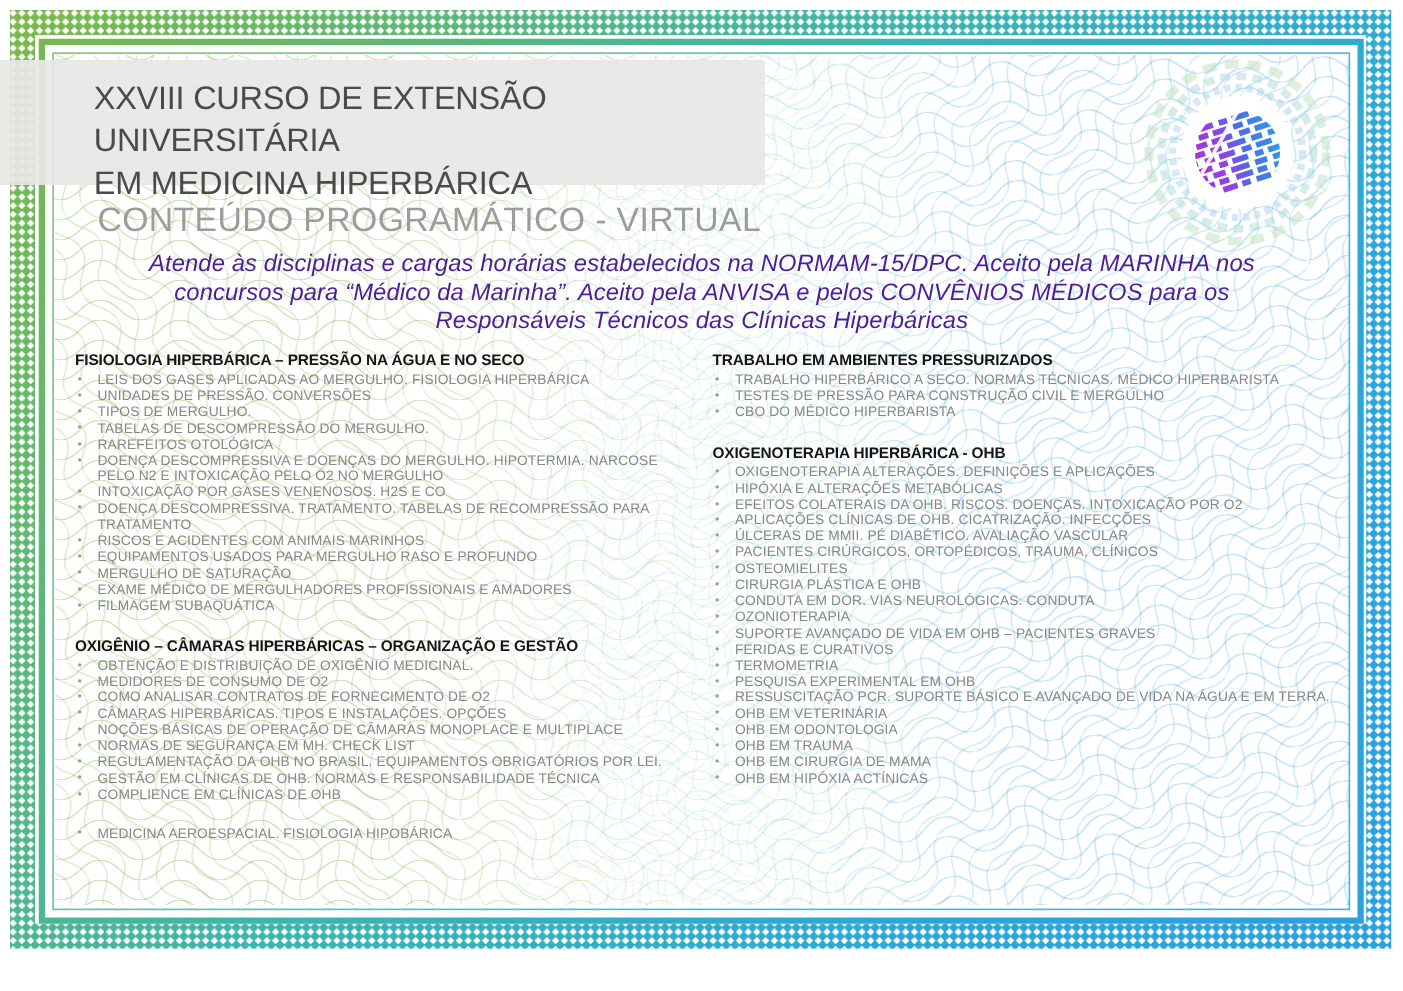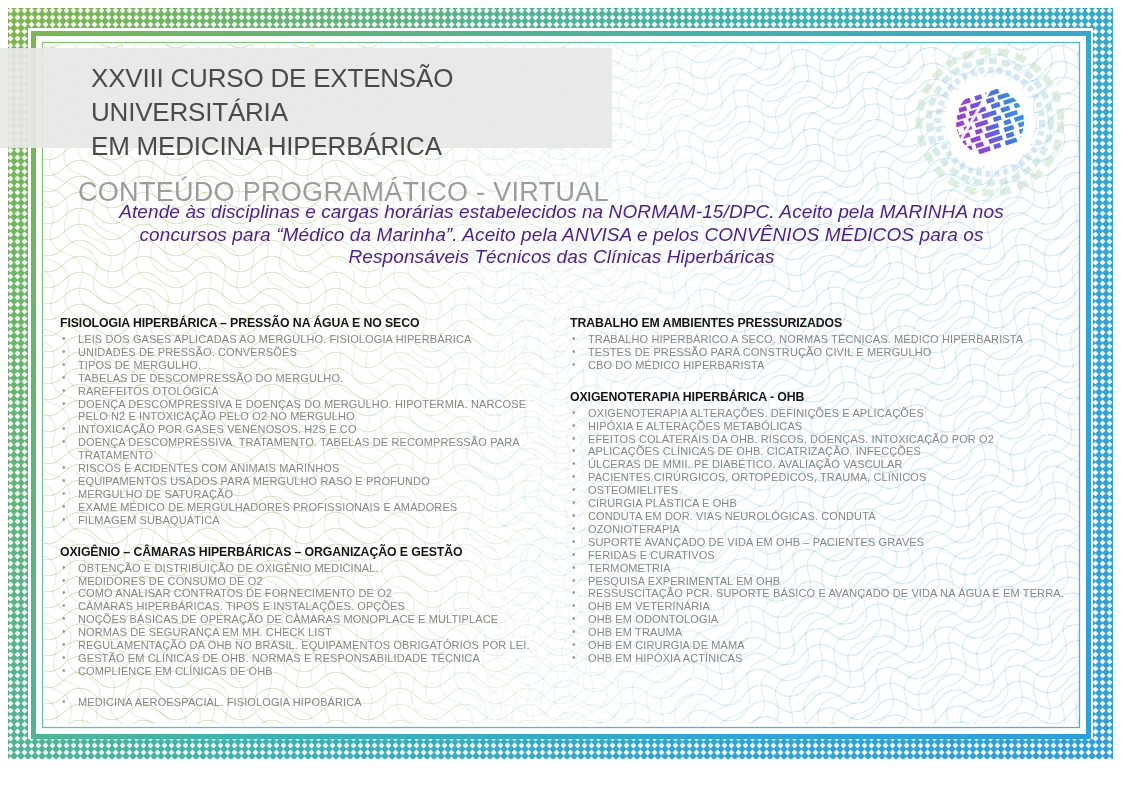--- a/index.html
+++ b/index.html
@@ -10,36 +10,36 @@
   }
   .layer{position:absolute;}
   
   .title-band{
     left:0;top:48px;width:612px;height:100px;
     background:rgba(231,231,229,0.93);
   }
   .page-title{
     left:75px;top:61px;width:540px;
     font-size:26px;line-height:34px;font-weight:500;
-    color:#4a4a4a;letter-spacing:-0.2px;margin-left:16px;
+    color:#4a4a4a;letter-spacing:-0.2px;
   }
   .page-subtitle{
-    left:78px;top:177px;
+    left:78px;top:161px;
     font-size:27px;color:#9c9c9c;letter-spacing:0.3px;font-weight:400;
   }
   .intro{
     left:43px;top:201px;width:1037px;
     text-align:center;font-style:italic;
     font-size:19px;line-height:22.5px;color:#4c1d95;letter-spacing:0.1px;
   }
   .columns{
     left:60px;top:281px;width:1006px;
     display:flex;gap:16px;
   }
-  .col{flex:none;margin-top:35px;}
+  .col{flex:none;}
   .col-left{width:494px;}
   .col-right{width:496px;}
   .section{margin:0 0 18px 0;}
   .sec-title{
     margin:0;font-size:12.3px;line-height:14px;font-weight:bold;
     color:#151515;letter-spacing:-0.1px;
   }
   .sec-list{list-style:none;margin:3px 0 0 0;padding:0;}
   .sec-list li{
     display:flex;align-items:flex-start;

